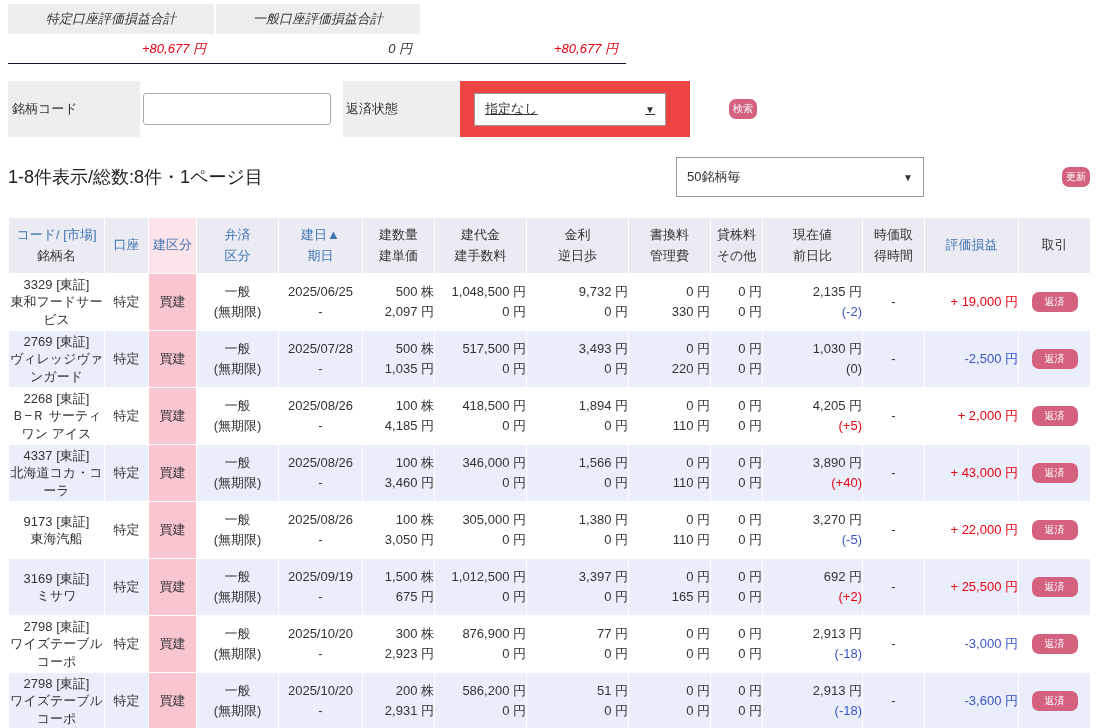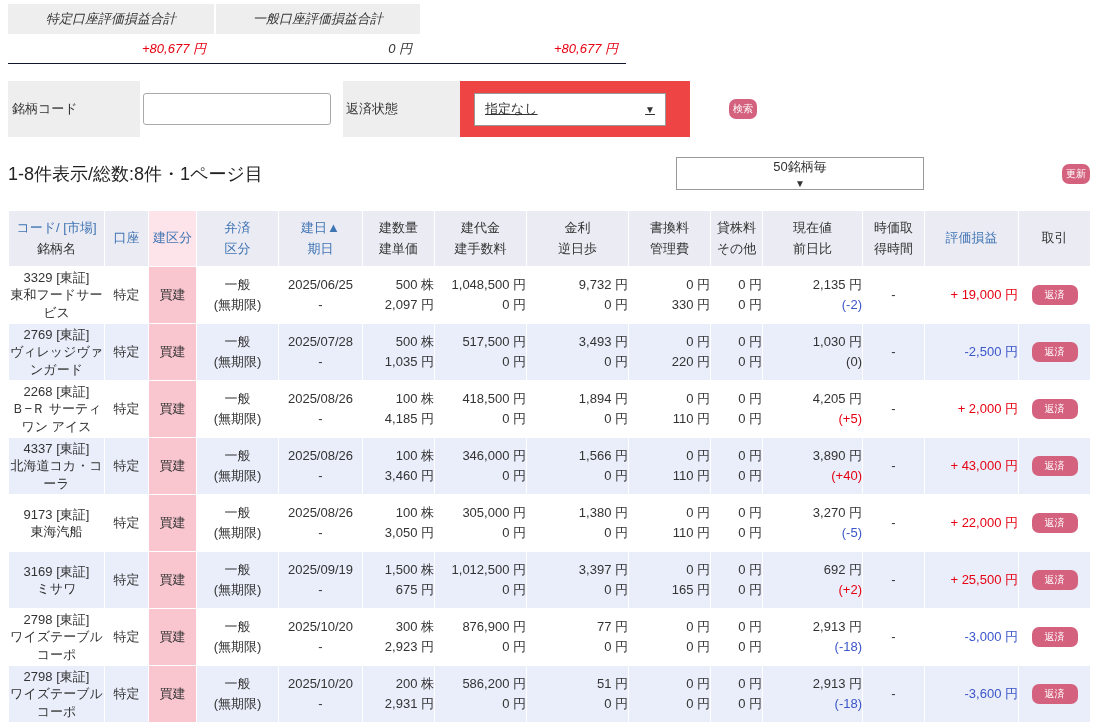--- a/index.html
+++ b/index.html
@@ -39,21 +39,21 @@
 
   .select{border:1px solid #999;background:#fff;height:33px;display:flex;align-items:center;justify-content:space-between;padding:0 10px;cursor:default;}
   .sb-select .select{margin-left:14px;width:192px;}
   .caret{font-size:10px;color:#333;}
 
   .pill{background:var(--accent);color:#fff;border:none;border-radius:7px;font-size:10px;font-family:inherit;padding:4px 4px;line-height:1.2;cursor:pointer;white-space:nowrap;}
 
   
   .controls{margin-top:20px;width:1082px;display:flex;align-items:center;}
   .count{flex:1;font-size:18px;color:#222;}
-  .pagesize.select{width:248px;height:33px;flex-direction:column;}
+  .pagesize.select{width:248px;height:40px;}
   .ctl-gap{width:138px;}
 
   
   table.grid{margin-top:20px;width:1082px;border-collapse:collapse;table-layout:fixed;}
   .grid th,.grid td{border:1px solid #fff;font-weight:normal;font-size:13px;vertical-align:middle;padding:0;}
   .grid thead th{height:56px;background:var(--head-bg);text-align:center;line-height:1.6;}
   .grid thead th.pink-h{background:var(--buy-bg-header);}
   .hlink{color:var(--head-link);}
   .grid tbody td{height:57px;background:#fff;}
   .grid tbody tr:nth-child(even) td{background:var(--stripe-bg);}

